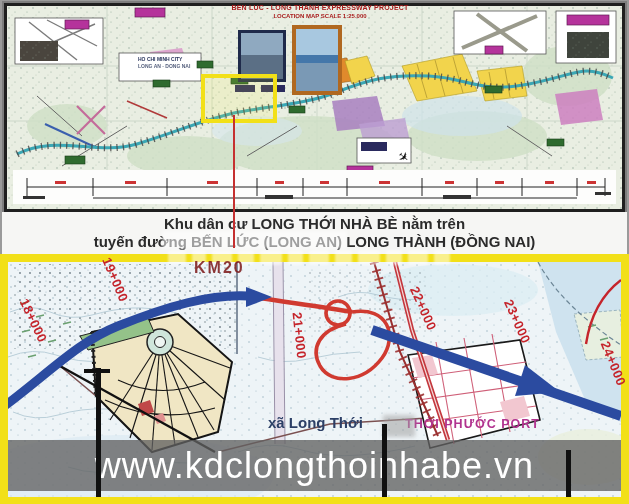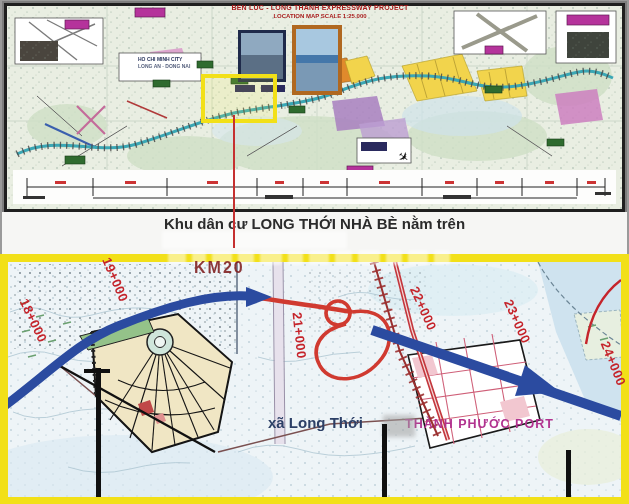--- a/index.html
+++ b/index.html
@@ -221,20 +221,21 @@
     <div class="t1">BEN LUC - LONG THANH EXPRESSWAY PROJECT</div>
     <div class="t2">LOCATION MAP SCALE 1:25.000</div>
   </div>
   <div class="abs hcmc-label">
     <span>HO CHI MINH CITY</span>
     <span class="hcmc-sub">LONG AN - DONG NAI</span>
   </div>
 
   <div class="abs caption-strip">
     <div class="cap-line cap1">Khu dân cư LONG THỚI NHÀ BÈ nằm trên</div>
+    <div class="cap-line cap2">tuyến đường BẾN LỨC (LONG AN) LONG THÀNH (ĐỒNG NAI)</div>
     <div class="abs cap-fade"></div>
   </div>
 
   <div class="abs red-leader"></div>
 
   <div class="abs bottom-map">
     <svg width="613" height="235" viewBox="0 0 613 235" style="position:absolute;left:0;top:0;">
       <defs>
         <pattern id="topo" width="14" height="11" patternUnits="userSpaceOnUse">
           <circle cx="3" cy="3" r="0.7" fill="#93aebb"></circle>
@@ -347,35 +348,38 @@
 
   <div class="abs detail-label" style="left:10px;top:313px;transform:rotate(65deg);">18+000</div>
   <div class="abs detail-label" style="left:92px;top:272px;transform:rotate(67deg);">19+000</div>
   <div class="abs detail-label" style="left:276px;top:328px;transform:rotate(84deg);">21+000</div>
   <div class="abs detail-label" style="left:400px;top:301px;transform:rotate(66deg);">22+000</div>
   <div class="abs detail-label" style="left:494px;top:314px;transform:rotate(66deg);">23+000</div>
   <div class="abs detail-label" style="left:590px;top:356px;transform:rotate(68deg);">24+000</div>
 
   <div class="abs km-marker">KM20</div>
   <div class="abs commune">xã Long Thới</div>
-  <div class="abs port">THÀNH PHƯỚC PORT</div>
+  <div class="abs port">THỚI PHƯỚC PORT</div>
   <div class="abs port-smudge"></div>
 
   <div class="abs wm" style="left:168px;width:18px;"></div>
   <div class="abs wm" style="left:192px;width:14px;"></div>
   <div class="abs wm" style="left:212px;width:20px;"></div>
   <div class="abs wm" style="left:238px;width:16px;"></div>
   <div class="abs wm" style="left:260px;width:22px;"></div>
   <div class="abs wm" style="left:288px;width:15px;"></div>
   <div class="abs wm" style="left:309px;width:20px;"></div>
   <div class="abs wm" style="left:335px;width:17px;"></div>
   <div class="abs wm" style="left:358px;width:22px;"></div>
   <div class="abs wm" style="left:386px;width:16px;"></div>
   <div class="abs wm" style="left:408px;width:20px;"></div>
   <div class="abs wm" style="left:434px;width:16px;"></div>
 
+  <div class="abs banner">
+    <div class="banner-text">www.kdclongthoinhabe.vn</div>
+  </div>
 
   <div class="abs bar" style="left:96px;top:368px;width:5px;height:129px;"></div>
   <div class="abs bar" style="left:84px;top:369px;width:26px;height:4px;"></div>
   <div class="abs bar" style="left:382px;top:424px;width:5px;height:73px;"></div>
   <div class="abs bar" style="left:566px;top:450px;width:5px;height:47px;"></div>
 
 </div>
 
 </body></html>

